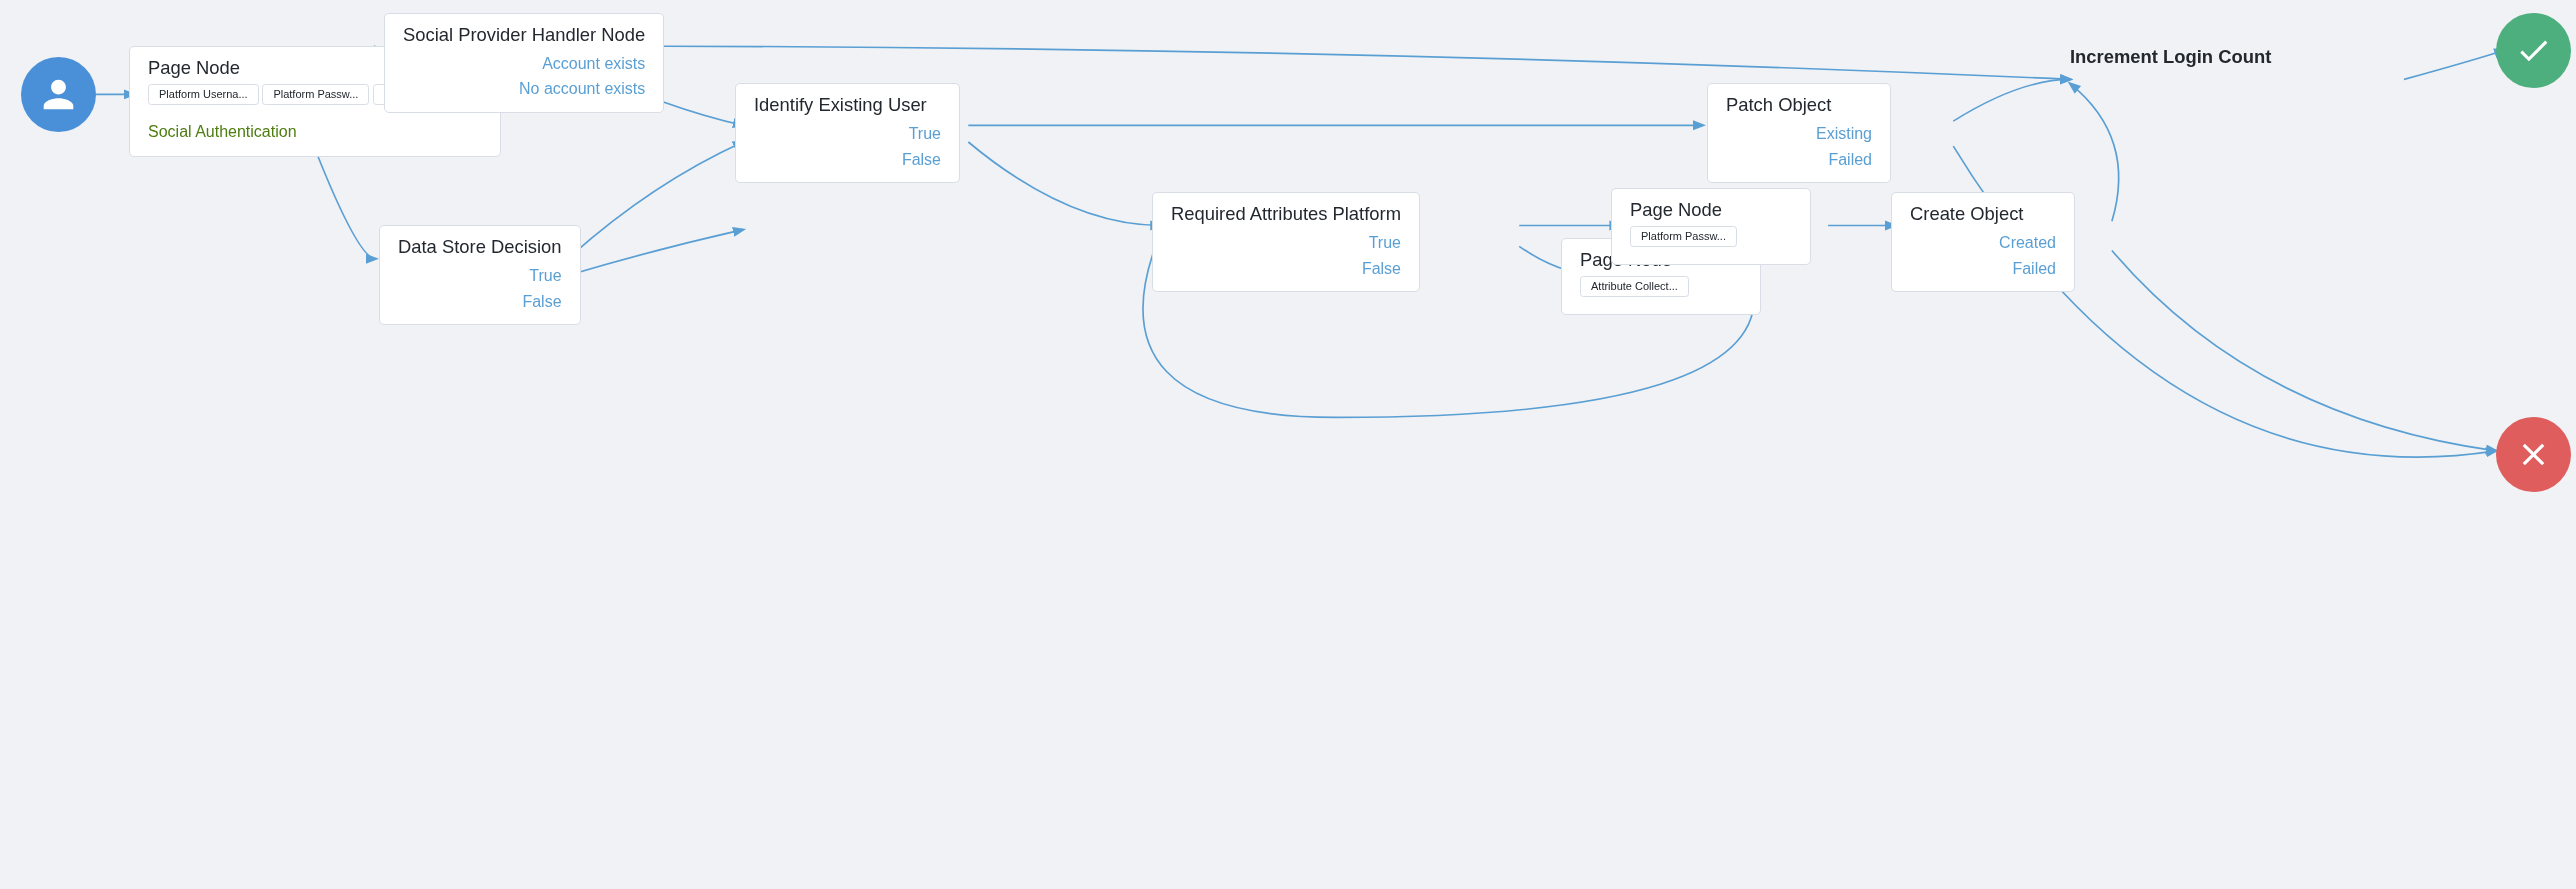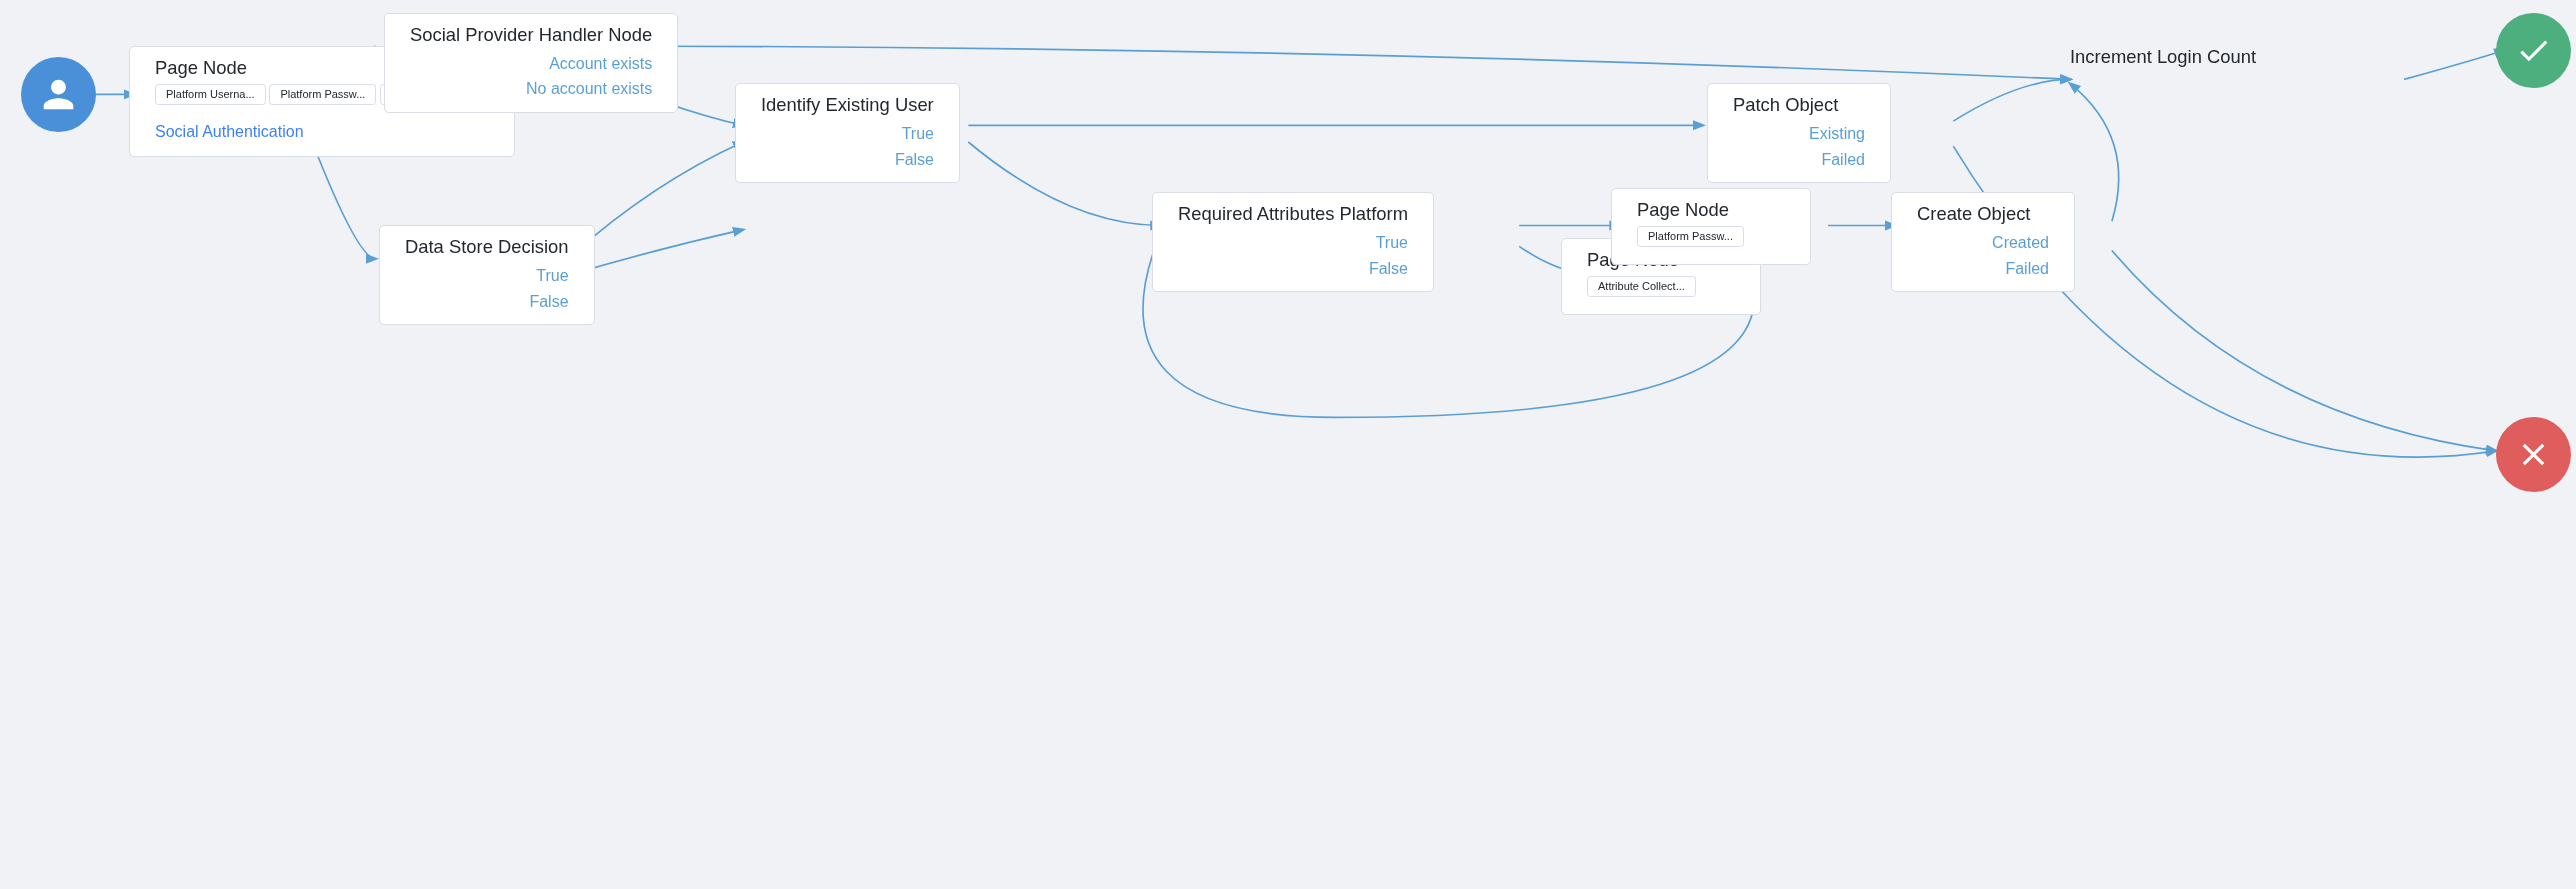--- a/index.html
+++ b/index.html
@@ -24,21 +24,21 @@
       width: 100%; height: 100%;
       pointer-events: none;
       z-index: 1;
     }
 
     .node {
       position: absolute;
       background: #fff;
       border: 0.8px solid #d8dde6;
       border-radius: 5px;
-      padding: 10px 25px;
+      padding: 10px 18px;
       z-index: 2;
       min-width: 134px;
     }
 
     .node-title {
       font-size: 18.4px;
       font-weight: 500;
       color: #23282e;
       margin-bottom: 5px;
       white-space: nowrap;
@@ -69,21 +69,21 @@
       overflow: hidden;
       text-overflow: ellipsis;
     }
 
     .node-side-outputs {
       margin-top: 6.7px;
     }
 
     .node-side-output {
       font-size: 16px;
-      color: #3b82f6;
+      color: #4d7c0f;
       line-height: 1.7;
     }
 
     
     .start-node {
       position: absolute;
       width: 75px;
       height: 75px;
       border-radius: 50%;
       background: #4a90d9;
@@ -129,21 +129,21 @@
 
     .end-node-success svg, .end-node-fail svg {
       width: 37px;
       height: 37px;
       fill: white;
     }
 
     .increment-login-label {
       position: absolute;
       font-size: 18.4px;
-      font-weight: 400;
+      font-weight: 700;
       color: #23282e;
       z-index: 2;
       white-space: nowrap;
     }
   </style>
 </head>
 <body>
 
 <div class="canvas">
   <svg class="connections" viewBox="0 0 3086 1066" width="2576" height="890">

